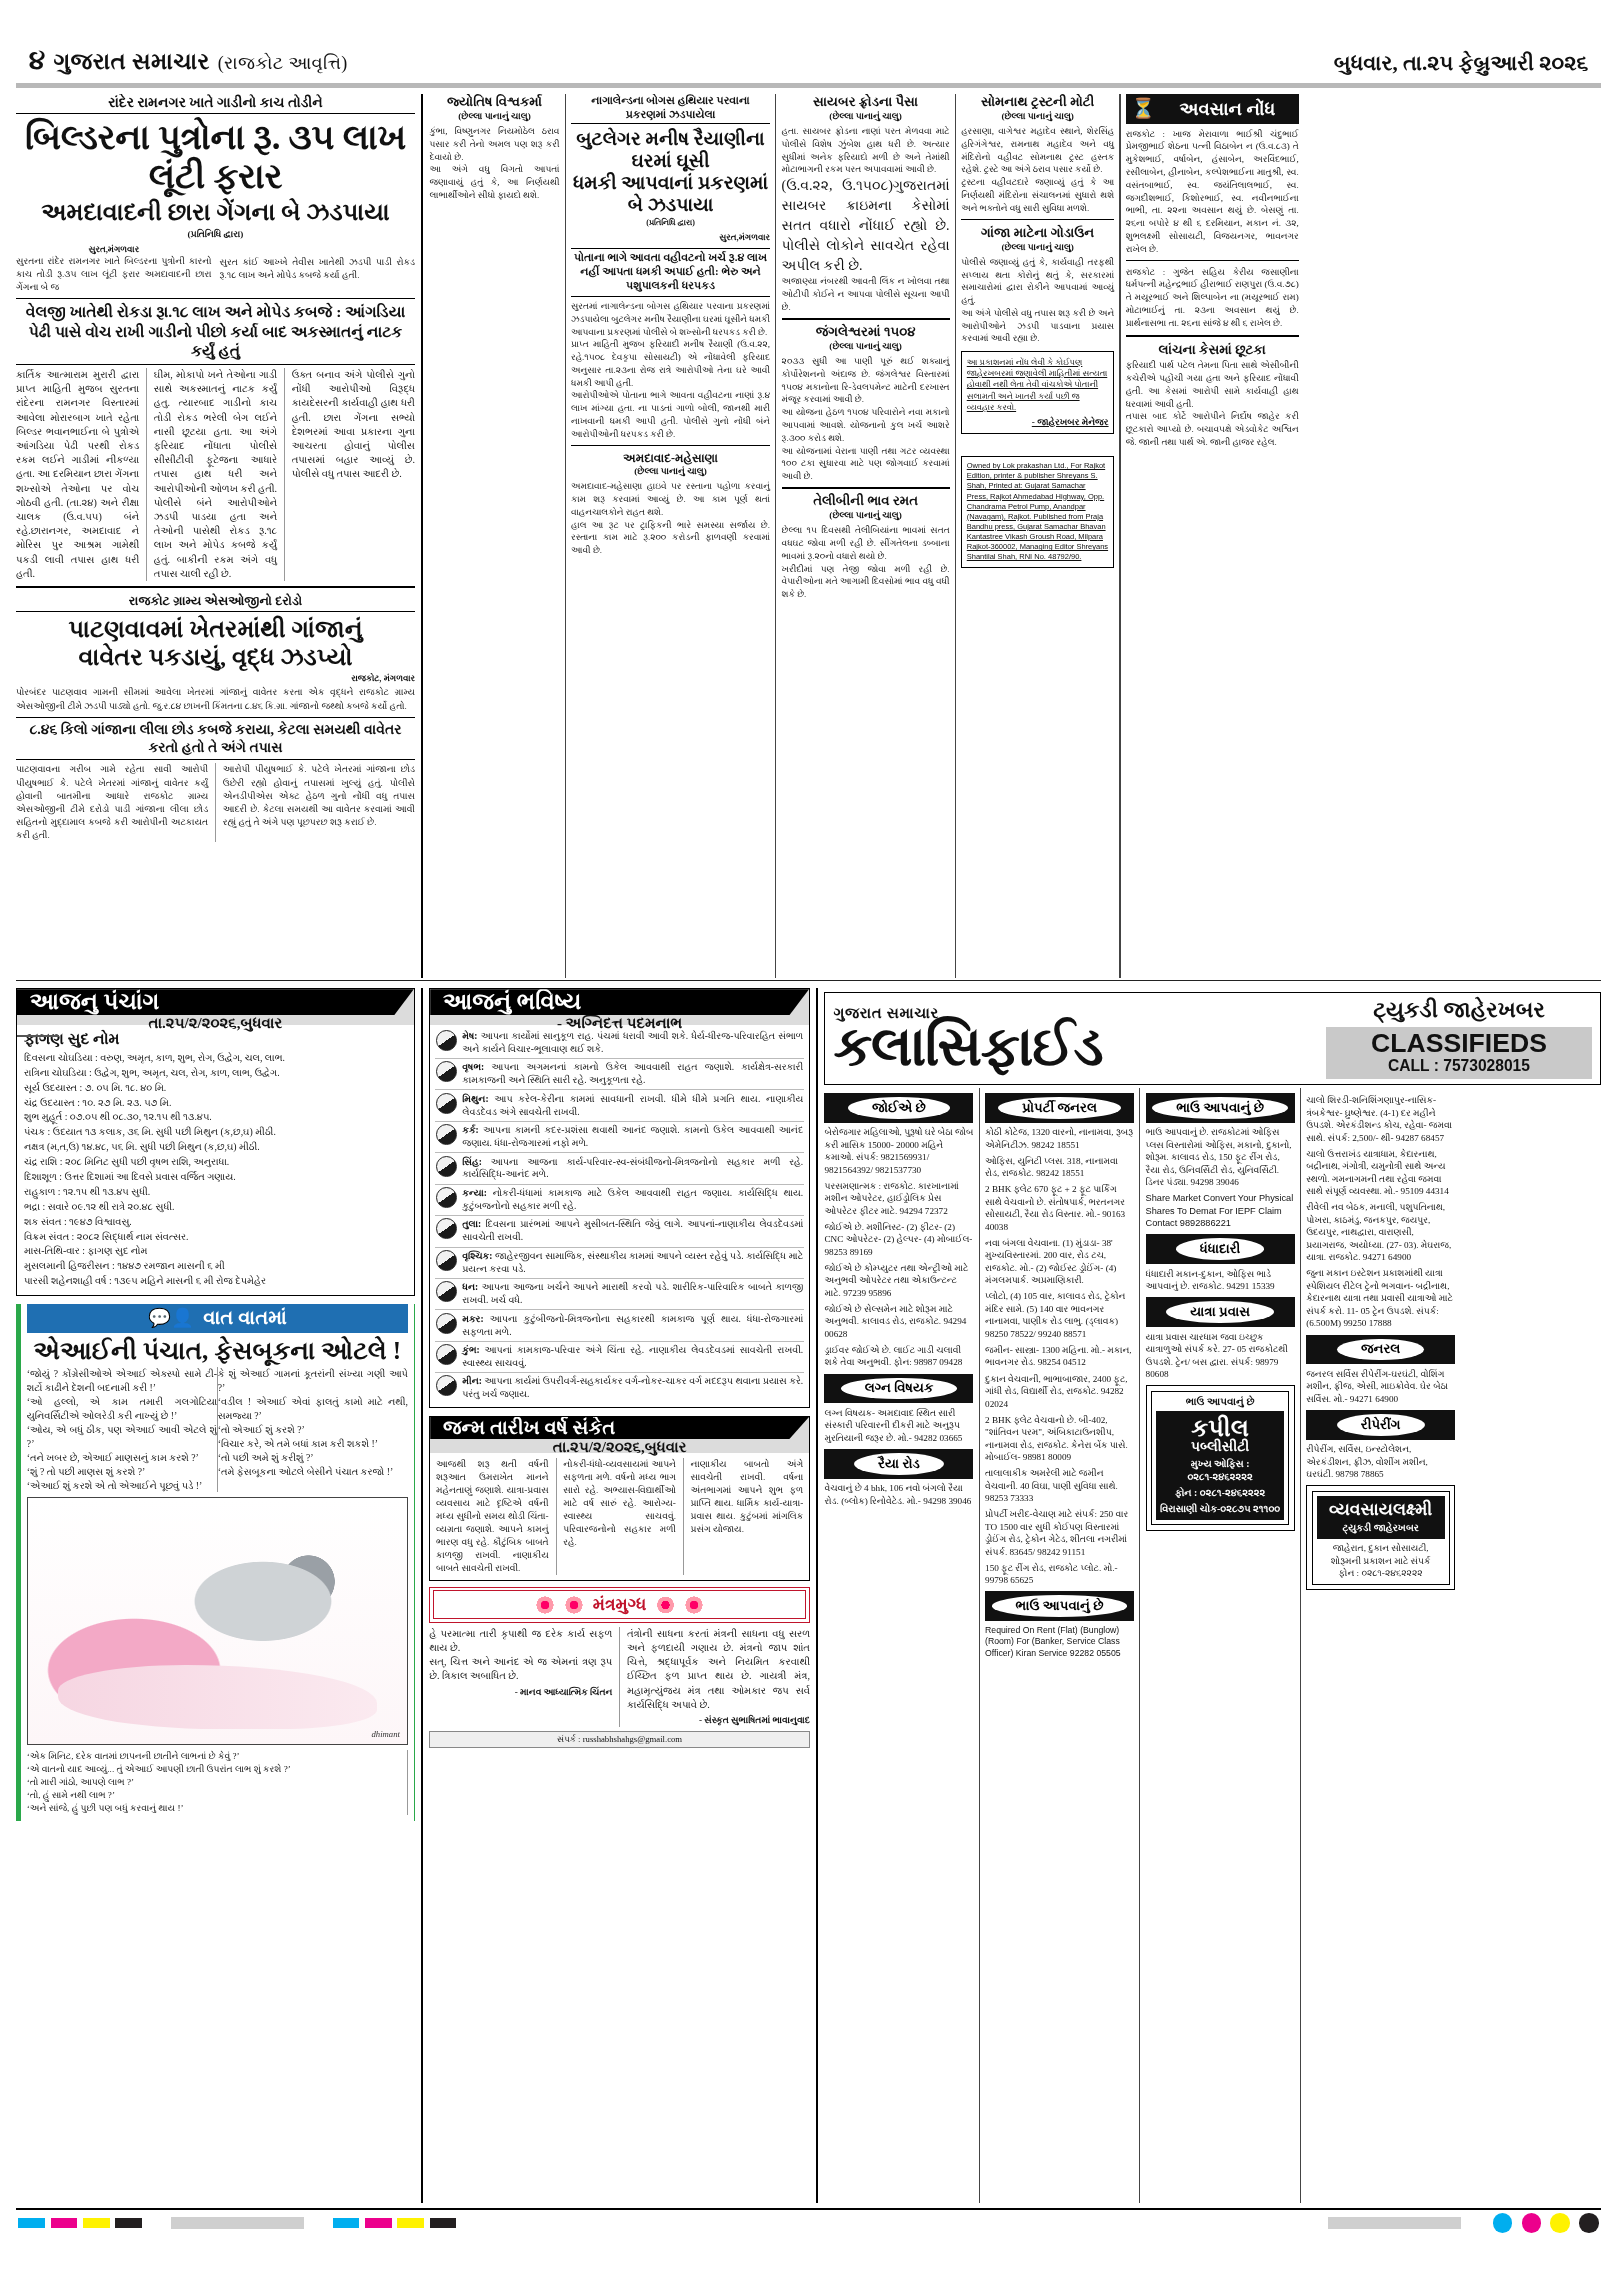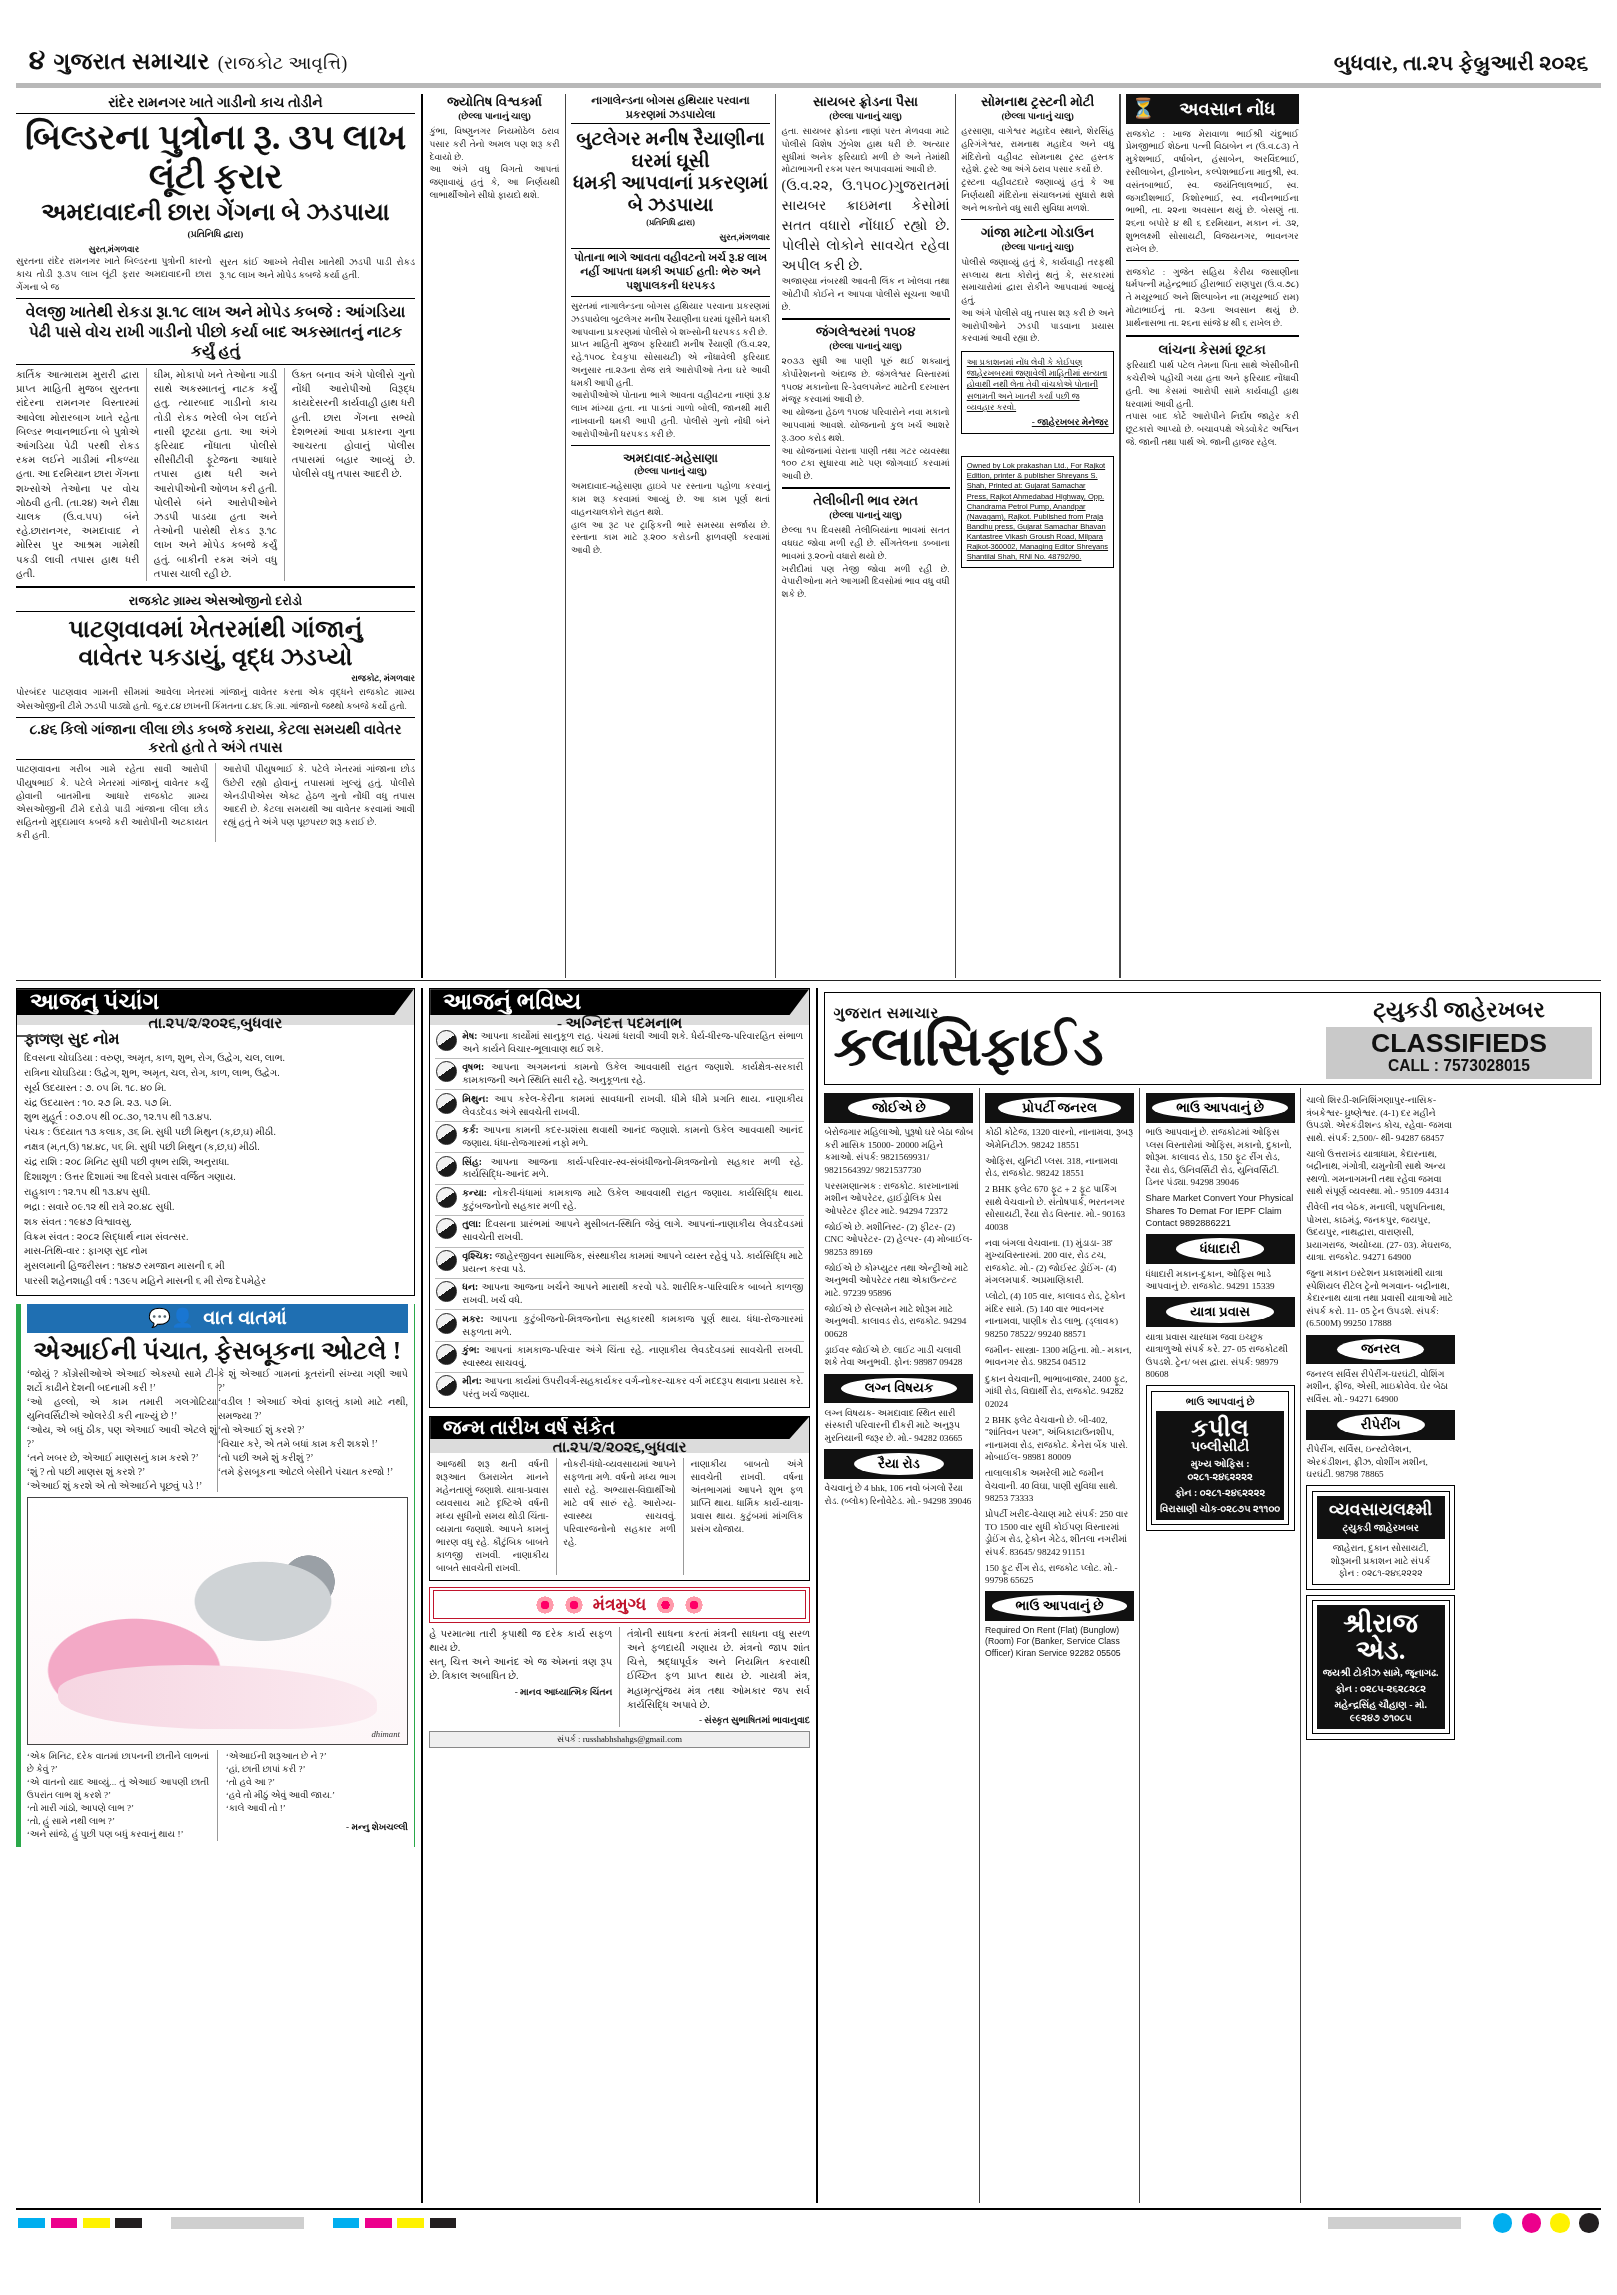--- a/index.html
+++ b/index.html
@@ -347,28 +347,20 @@
         </div>
         <div style="display:flex;gap:8px">
           <div class="body-txt" style="flex:1;font-size:9.2px">
             ‘એક મિનિટ, દરેક વાતમાં છાપનની છાતીને લાભનાં છે કેવું ?’<br>
             ‘એ વાતનો યાદ આવ્યું... તું એઆઈ આપણી છાતી ઉપરાંત લાભ શું કરશે ?’<br>
             ‘તો મારી ગાંઠો, આપણે લાભ ?’<br>
             ‘તો, હું સામે નથી લાભ ?’<br>
             ‘અને સાંજે, હું પુછી પણ બધું કરવાનું થાય !’
           </div>
           <div style="width:0.6px;background:#999"></div>
-          <div class="body-txt" style="flex:1;font-size:9.2px">
-            ‘એઆઈની શરૂઆત છે ને ?’<br>
-            ‘હાં, છાતી છાપાં કરી ?’<br>
-            ‘તો હવે આ ?’<br>
-            ‘હવે તો મીઠું એવું આવી જાય.’<br>
-            ‘કાલે આવી તો !’
-            <div class="sign" style="margin-top:5.8px">- મન્નુ શેખચલ્લી</div>
-          </div>
         </div>
       </div>
     </div>
 
     <div class="vline"></div>
 
     <div class="col" style="width:381px">
       <div class="flagbox">
         <div class="flagbar">
           <div class="blk">આજનું ભવિષ્ય</div>
@@ -613,30 +605,20 @@
                 <div class="t1" style="font-size:17.3px">વ્યવસાયલક્ષ્મી</div>
                 <div class="t2">ટ્યુકડી જાહેરખબર</div>
               </div>
               <div class="cls-txt ctr" style="margin-top:3.5px">
                 <div>જાહેરાત, દુકાન સોસાયટી, શોરૂમની પ્રકાશન માટે સંપર્ક</div>
                 <div>ફોન : ૦૨૮૧-૨૪૬૨૨૨૨</div>
               </div>
             </div>
           </div>
 
-          <div class="adbox">
-            <div class="adbox-inner">
-              <div class="ad-blk">
-                <div class="t1" style="font-size:26.6px">શ્રીરાજ એડ.</div>
-                <div class="t2">જયશ્રી ટોકીઝ સામે, જૂનાગઢ.</div>
-                <div class="t2">ફોન : ૦૨૮૫-૨૬૨૮૨૮૨</div>
-                <div class="t2">મહેન્દ્રસિંહ ચૌહાણ - મો. ૯૯૨૪૭ ૭૧૦૮૫</div>
-              </div>
-            </div>
-          </div>
         </div>
 
       </div>
     </div>
   </div>
 
   <div class="footer-rule"></div>
   <div class="footer">
     <span class="fchip" style="background:#00AEEF"></span>
     <span class="fchip" style="background:#EC008C"></span>

